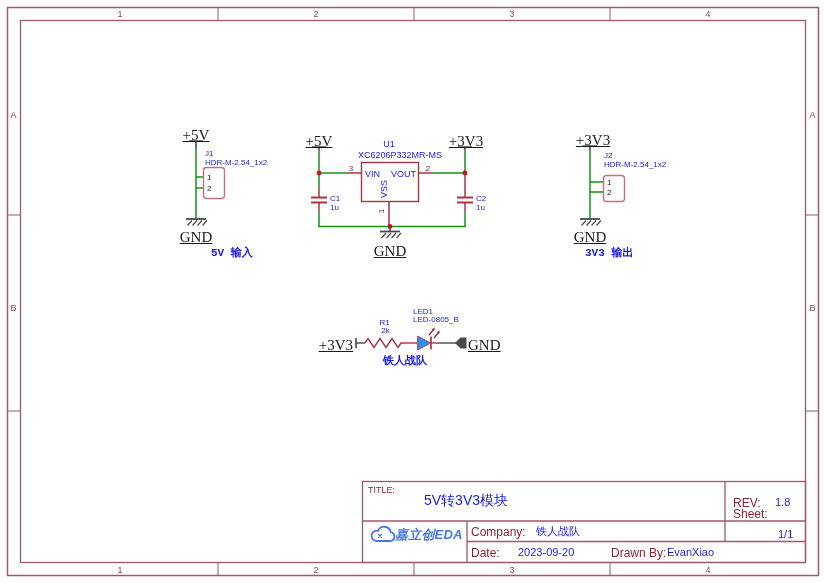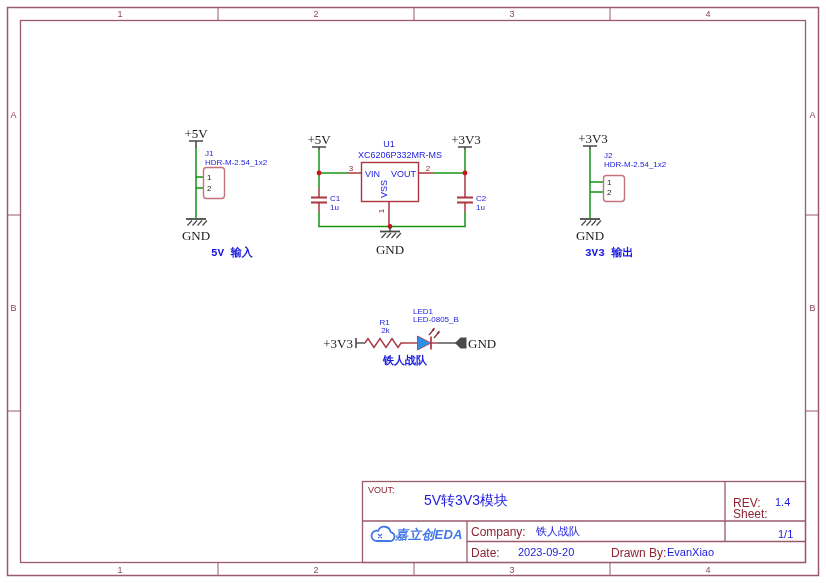--- a/index.html
+++ b/index.html
@@ -3,21 +3,21 @@
 <meta charset="utf-8">
 <style>
   html,body{margin:0;padding:0;background:#fff;}
   .page{position:relative;width:826px;height:583px;background:#ffffff;overflow:hidden;
         font-family:"Liberation Sans",sans-serif;}
   svg.canvas{position:absolute;left:0;top:0;}
   .t{position:absolute;line-height:1.15;white-space:nowrap;}
   .sans{font-family:"Liberation Sans",sans-serif;}
   .serif{font-family:"Liberation Serif","DejaVu Serif",serif;}
   .s8{font-size:8px;} .s9{font-size:9px;} .s10{font-size:12px;}
-  .s11{font-size:11px;} .s12{font-size:13px;} .s13{font-size:13px;} .s14{font-size:14px;}
+  .s11{font-size:11px;} .s12{font-size:15px;text-decoration:underline;} .s13{font-size:13px;} .s14{font-size:14px;}
   .blue{color:#1b1be0;} .dred{color:#8b2433;} .blk{color:#1a1a1a;} .bandc{color:#8b4558;}
   .cx{transform:translateX(-50%);}
   .rx{transform:translateX(-100%);}
   .rot{transform:translate(-50%,-50%) rotate(-90deg);}
   .cap{font-weight:600;font-family:Liberation Mono, monospace;}
   .logo-text{color:#4478e8;font-weight:bold;font-style:italic;letter-spacing:.2px;}
 </style>
 </head>
 <body>
 
@@ -183,24 +183,24 @@
   <div class="t sans s11 blue cap" style="left:585px;top:247px">3V3 输出</div>
 
   <div class="t serif s12 blk rx" style="left:353px;top:336.5px">+3V3</div>
   <div class="t sans s8 blue cx" style="left:384.5px;top:317.5px">R1</div>
   <div class="t sans s8 blue cx" style="left:385.5px;top:326px">2k</div>
   <div class="t sans s8 blue" style="left:413px;top:306.5px">LED1</div>
   <div class="t sans s8 blue" style="left:413px;top:315px">LED-0805_B</div>
   <div class="t serif s12 blk" style="left:468px;top:336.5px">GND</div>
   <div class="t sans s11 blue cap" style="left:383px;top:355px">铁人战队</div>
 
-  <div class="t sans s9 dred" style="left:368px;top:485px">VOUT:</div>
+  <div class="t sans s9 dred" style="left:368px;top:485px">TITLE:</div>
   <div class="t sans s14 blue" style="left:424px;top:492px">5V转3V3模块</div>
   <div class="t sans s10 dred" style="left:733px;top:497px">REV:</div>
-  <div class="t sans s11 blue" style="left:775px;top:496px">1.4</div>
+  <div class="t sans s11 blue" style="left:775px;top:496px">1.8</div>
   <div class="t s13 logo-text" style="left:395px;top:528px">嘉立创EDA</div>
   <div class="t sans s10 dred" style="left:471px;top:526px">Company:</div>
   <div class="t sans s11 blue" style="left:536px;top:524.5px">铁人战队</div>
   <div class="t sans s10 dred" style="left:733px;top:508px">Sheet:</div>
   <div class="t sans s11 blue" style="left:778px;top:527.5px">1/1</div>
   <div class="t sans s10 dred" style="left:471px;top:546.5px">Date:</div>
   <div class="t sans s11 blue" style="left:518px;top:545.5px">2023-09-20</div>
   <div class="t sans s10 dred" style="left:611px;top:547px">Drawn By:</div>
   <div class="t sans s11 blue" style="left:667px;top:546px">EvanXiao</div>
 

